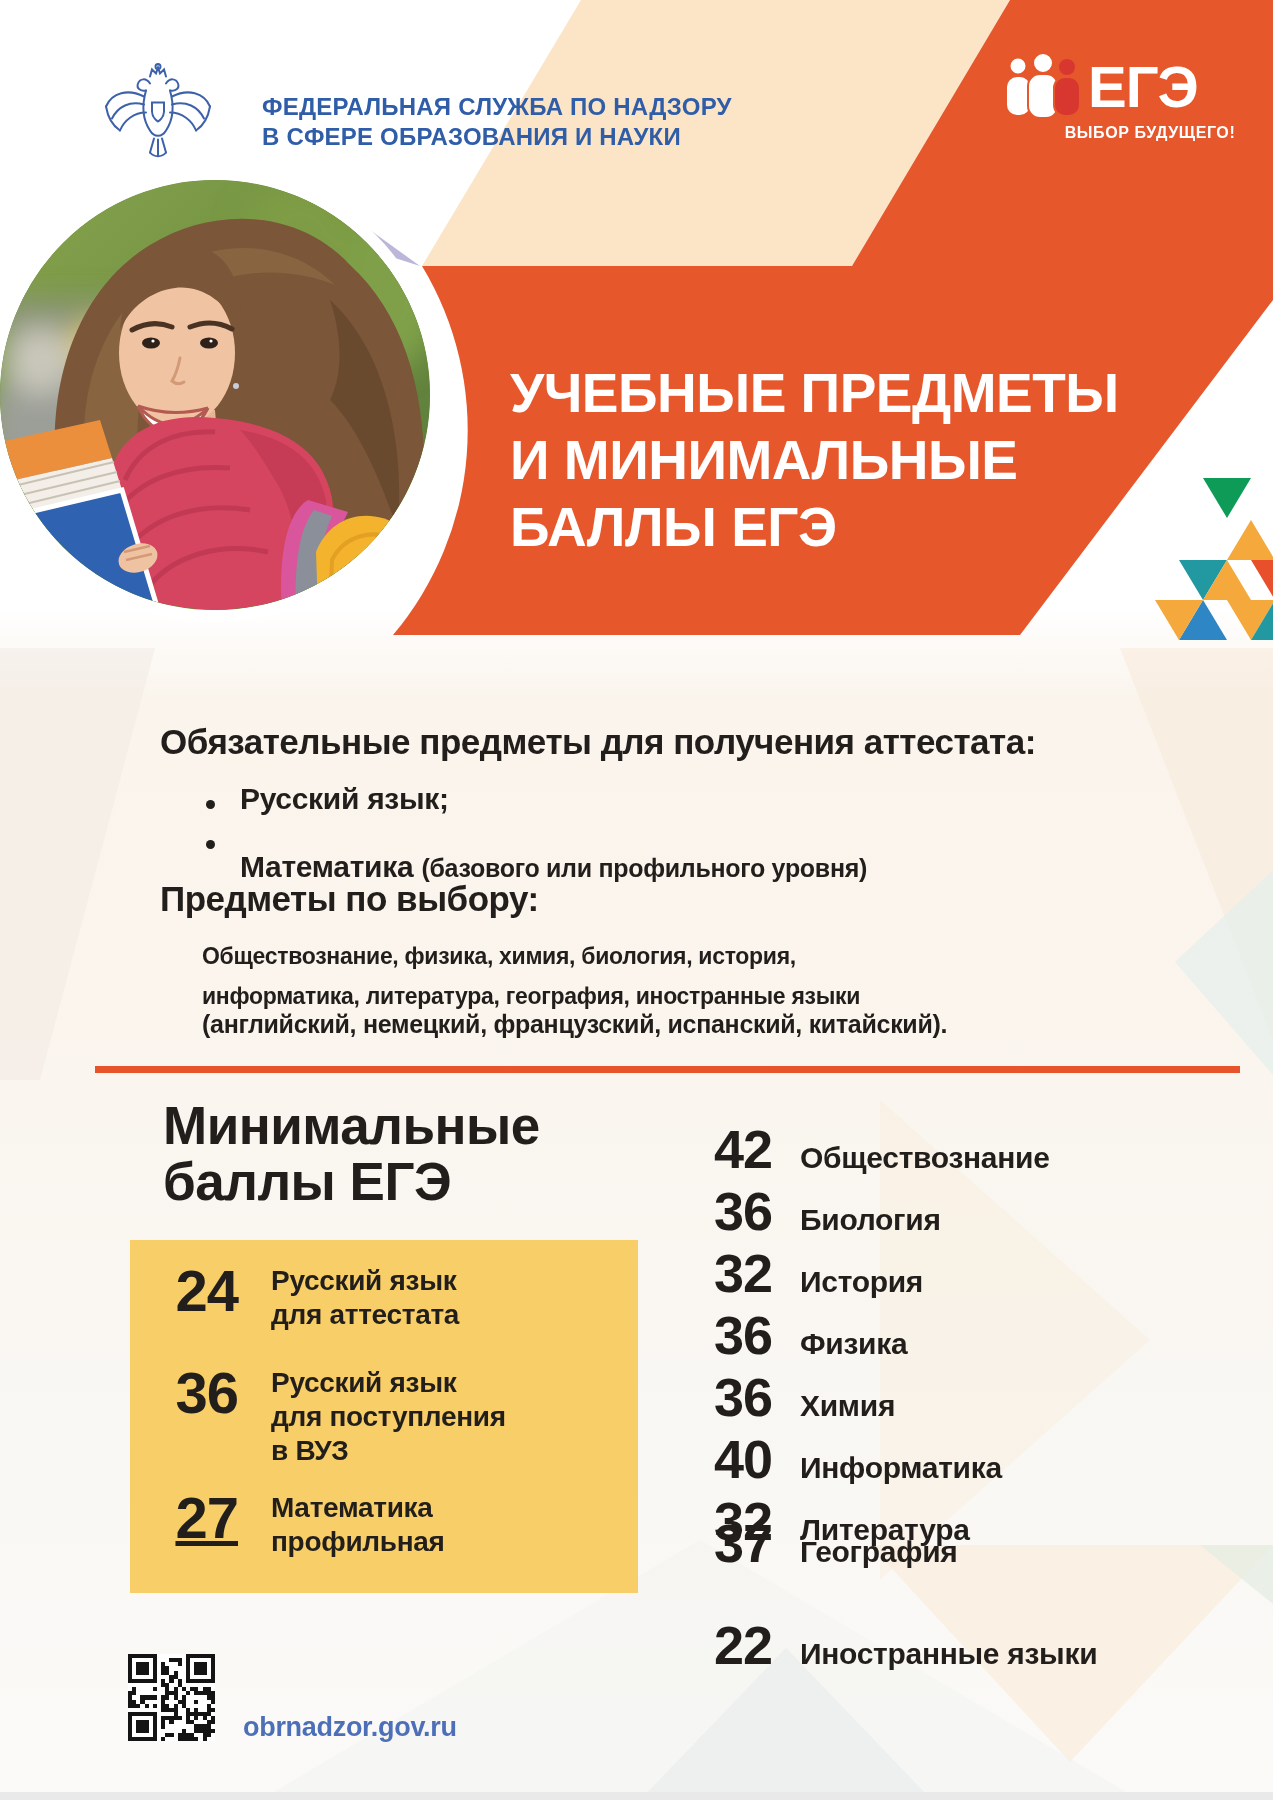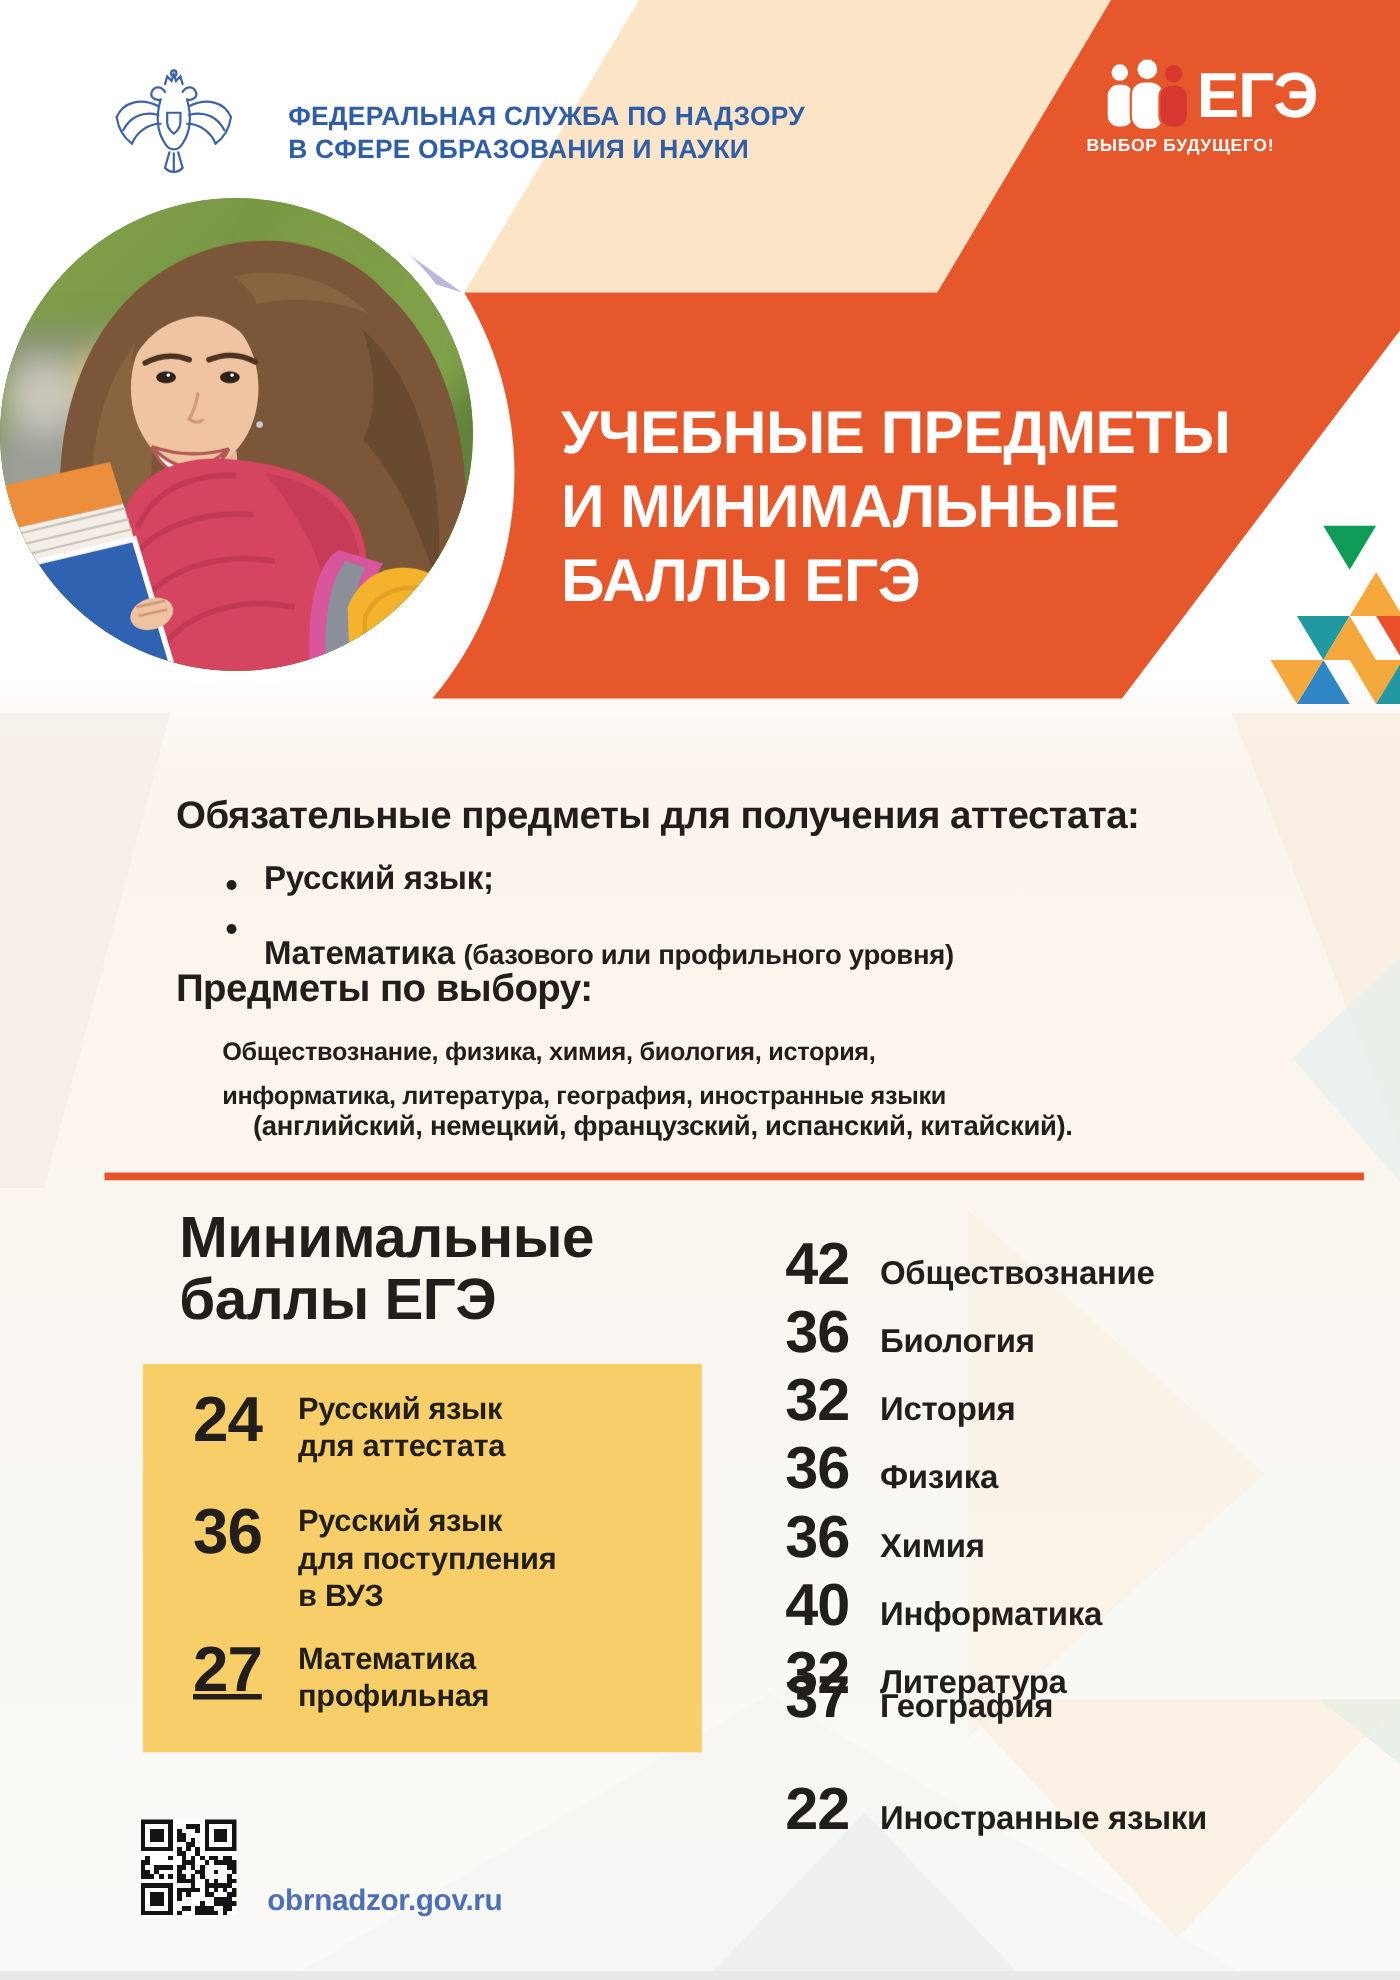--- a/index.html
+++ b/index.html
@@ -20,21 +20,21 @@
   .ege-word{font-size:58px;font-weight:bold;color:#fff;letter-spacing:-1px;line-height:58px;}
   .ege-tagline{font-size:16px;font-weight:bold;color:#fff;letter-spacing:.6px;text-align:center;width:190px;white-space:nowrap;}
   
   .banner-title{font-size:55px;line-height:67px;font-weight:bold;color:#fff;letter-spacing:-.5px;white-space:nowrap;}
   
   .sec-heading{font-size:35px;font-weight:bold;letter-spacing:-.5px;white-space:nowrap;}
   .bullet-dot{width:9px;height:9px;border-radius:50%;background:var(--text_black);}
   .bullet-text{font-size:30px;font-weight:bold;letter-spacing:-.3px;white-space:nowrap;}
   .bullet-note{font-size:25px;font-weight:bold;letter-spacing:-.3px;}
   .para-line{font-size:23px;font-weight:bold;letter-spacing:-.3px;line-height:40px;white-space:nowrap;}
-  .para-note{font-size:25px;font-weight:bold;letter-spacing:-.3px;white-space:nowrap;margin-left:28px;}
+  .para-note{font-size:25px;font-weight:bold;letter-spacing:-.3px;white-space:nowrap;}
   .divider{background:var(--divider_orange);}
   .min-heading{font-size:53px;line-height:56px;font-weight:bold;letter-spacing:-.5px;}
   
   .hl-num,.subj-num{font-weight:bold;letter-spacing:-1px;}
   .hl-num{font-size:58px;line-height:58px;width:118px;text-align:right;}
   .hl-label{font-size:28px;line-height:34px;font-weight:bold;letter-spacing:-.3px;white-space:nowrap;}
   .subject-row{position:absolute;left:640px;height:62px;display:flex;align-items:baseline;}
   .subj-num{font-size:54px;line-height:62px;width:132px;text-align:right;}
   .subj-label{font-size:30px;font-weight:bold;letter-spacing:-.3px;margin-left:28px;white-space:nowrap;}
   .yellow-box{background:var(--yellow_box);}
@@ -169,21 +169,21 @@
 
   <svg class="abs" style="left:1004px;top:54px;" width="80" height="66" viewBox="0 0 80 66">
     <circle cx="14" cy="12" r="8.5" fill="#fff" stroke="#E6572C" stroke-width="2"></circle>
     <rect x="2" y="22" width="25" height="40" rx="11" fill="#fff" stroke="#E6572C" stroke-width="2"></rect>
     <circle cx="39" cy="9" r="10" fill="#fff" stroke="#E6572C" stroke-width="2"></circle>
     <rect x="24" y="20" width="30" height="44" rx="12" fill="#fff" stroke="#E6572C" stroke-width="2"></rect>
     <circle cx="63" cy="13" r="9" fill="#D8372F" stroke="#E6572C" stroke-width="2"></circle>
     <rect x="50" y="23" width="26" height="39" rx="11" fill="#D8372F" stroke="#E6572C" stroke-width="2"></rect>
   </svg>
   <div class="abs ege-word" style="left:1088px;top:58px;">ЕГЭ</div>
-  <div class="abs ege-tagline" style="left:978px;top:124px;text-align:center;">ВЫБОР БУДУЩЕГО!</div>
+  <div class="abs ege-tagline" style="left:1055px;top:124px;text-align:center;">ВЫБОР БУДУЩЕГО!</div>
 
   <div class="abs banner-title" style="left:510px;top:360px;">УЧЕБНЫЕ ПРЕДМЕТЫ</div>
   <div class="abs banner-title" style="left:510px;top:427px;">И МИНИМАЛЬНЫЕ</div>
   <div class="abs banner-title" style="left:510px;top:494px;">БАЛЛЫ ЕГЭ</div>
 
   <div class="abs sec-heading" style="left:160px;top:722px;">Обязательные предметы для получения аттестата:</div>
   <div class="abs bullet-dot" style="left:206px;top:800px;"></div>
   <div class="abs bullet-text" style="left:240px;top:782px;">Русский язык;</div>
   <div class="abs bullet-dot" style="left:206px;top:840px;"></div>
   <div class="abs bullet-text" style="left:240px;top:850px;">

